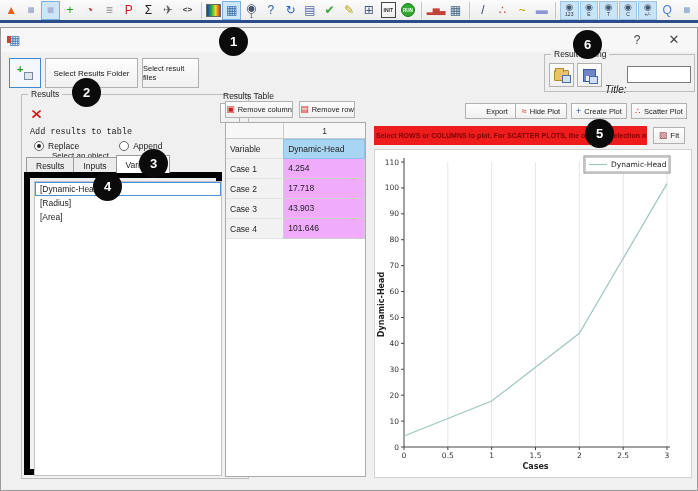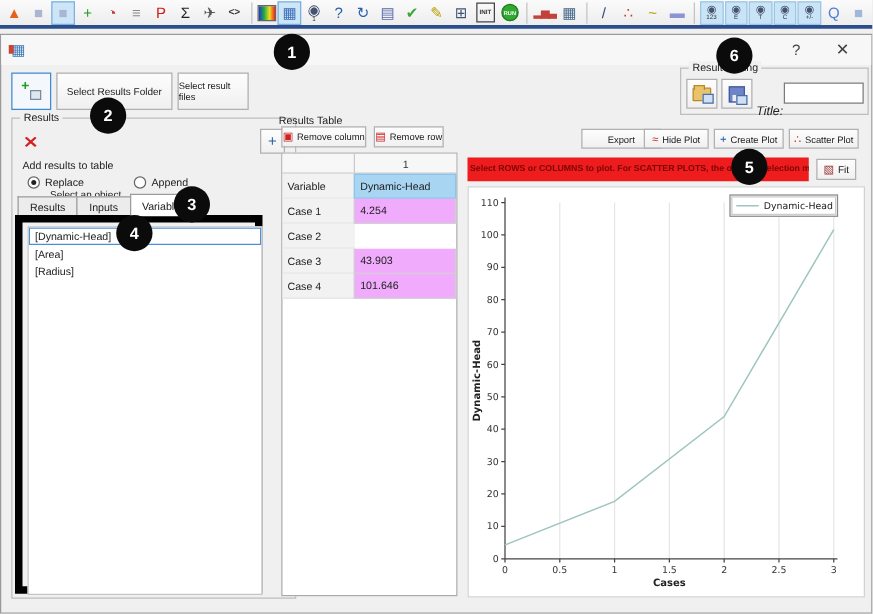--- a/index.html
+++ b/index.html
@@ -43,27 +43,27 @@
   .obj-btn { position:absolute; left:8px; top:30px; width:32px; height:30px; border:1px solid #3d8ad1; background:#f4f8fc;
     display:flex; align-items:center; justify-content:center; }
   .obj-glyph { position:relative; width:16px; height:14px; }
   .obj-glyph .sq { position:absolute; right:0; bottom:0; width:9px; height:8px; border:1px solid #7a8aa0; background:#dfe6ee; }
   .obj-glyph .plus { position:absolute; left:0; top:-3px; color:#1e9e1e; font-size:11px; font-weight:bold; }
   .b-selfolder { position:absolute; left:44px; top:30px; width:93px; height:30px; }
   .b-selfiles  { position:absolute; left:141px; top:30px; width:57px; height:30px; font-size:7.5px; }
 
   .groupbox { position:absolute; border:1px solid #bdbdbd; }
   .gb-label { position:absolute; top:-6px; left:6px; background:#f0f0f0; padding:0 3px; font-size:8.5px; color:#222; }
-  .gb-results { left:8px; top:66px; width:228px; height:385px; }
+  .gb-results { left:20px; top:66px; width:228px; height:385px; }
 
   .redx { position:absolute; left:8px; top:10px; font-size:15px; font-weight:bold; color:#d42222;
     transform:scaleY(.9); text-shadow:0.5px 0 #d42222; }
   .sel-obj-label { position:absolute; left:30px; top:16px; font-size:8px; color:#222;margin-top:40px; }
   .plus-btn { position:absolute; right:8px; top:8px; width:20px; height:20px; font-size:12px; color:#2a5fae; }
-  .addres-label { position:absolute; left:8px; top:32px; font-size:8.5px; color:#222; }
+  .addres-label { position:absolute; left:8px; top:32px; font-size:8.5px; color:#222;font-family:Liberation Mono, monospace; }
 
   .radio-row { position:absolute; left:12px; top:46px; display:flex; gap:40px; font-size:8.5px; color:#222; }
   .radio { width:10px; height:10px; border:1px solid #666; border-radius:50%; background:#fff; display:inline-block;
     position:relative; margin-right:4px; vertical-align:-2px; }
   .radio.on::after { content:""; position:absolute; left:2px; top:2px; width:4px; height:4px; border-radius:50%; background:#222; }
   .radio-item { display:flex; align-items:center; }
 
   .tabs { position:absolute; left:4px; top:60px; display:flex; align-items:flex-end; height:18px; }
   .tab { height:16px; line-height:16px; padding:0 9px; font-size:8.5px; background:#ececec; border:1px solid #9b9b9b;
     border-bottom:none; margin-right:-1px; color:#222; }
@@ -272,22 +272,22 @@
 
       <div class="tabs">
         <span class="tab">Results</span>
         <span class="tab">Inputs</span>
         <span class="tab active">Variables</span>
       </div>
 
       <div class="tabpane">
         <div class="listbox">
           <div class="list-item selected">[Dynamic-Head]</div>
+          <div class="list-item">[Radius]</div>
           <div class="list-item">[Area]</div>
-          <div class="list-item">[Radius]</div>
         </div>
       </div>
     </div>
 
     <span class="rt-label">Results Table</span>
     <div class="btn b-remcol">
       <span class="bicon red-grid">▣</span>
       <span>Remove column</span>
     </div>
     <div class="btn b-remrow">
@@ -303,20 +303,21 @@
       <div class="trow">
         <span class="c1">Variable Name</span>
         <span class="c2 hl">Dynamic-Head</span>
       </div>
       <div class="trow">
         <span class="c1">Case 1</span>
         <span class="c2">4.254</span>
       </div>
       <div class="trow">
         <span class="c1">Case 2</span>
+        <span class="c2">17.718</span>
       </div>
       <div class="trow">
         <span class="c1">Case 3</span>
         <span class="c2">43.903</span>
       </div>
       <div class="trow">
         <span class="c1">Case 4</span>
         <span class="c2">101.646</span>
       </div>
     </div>

